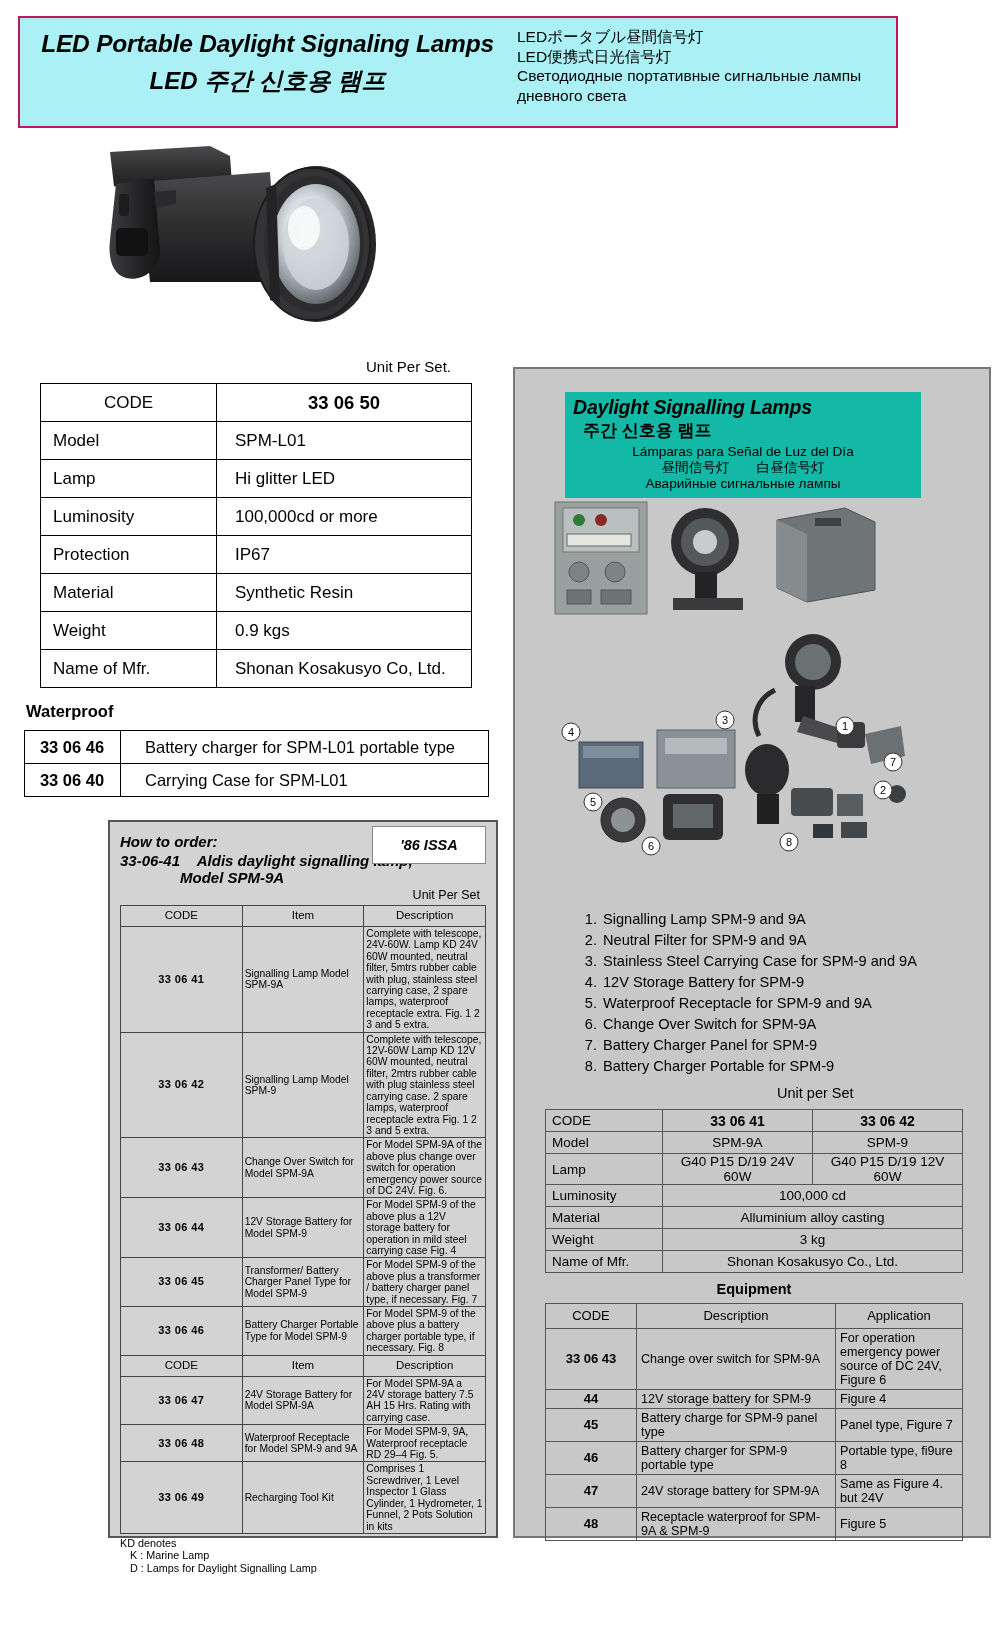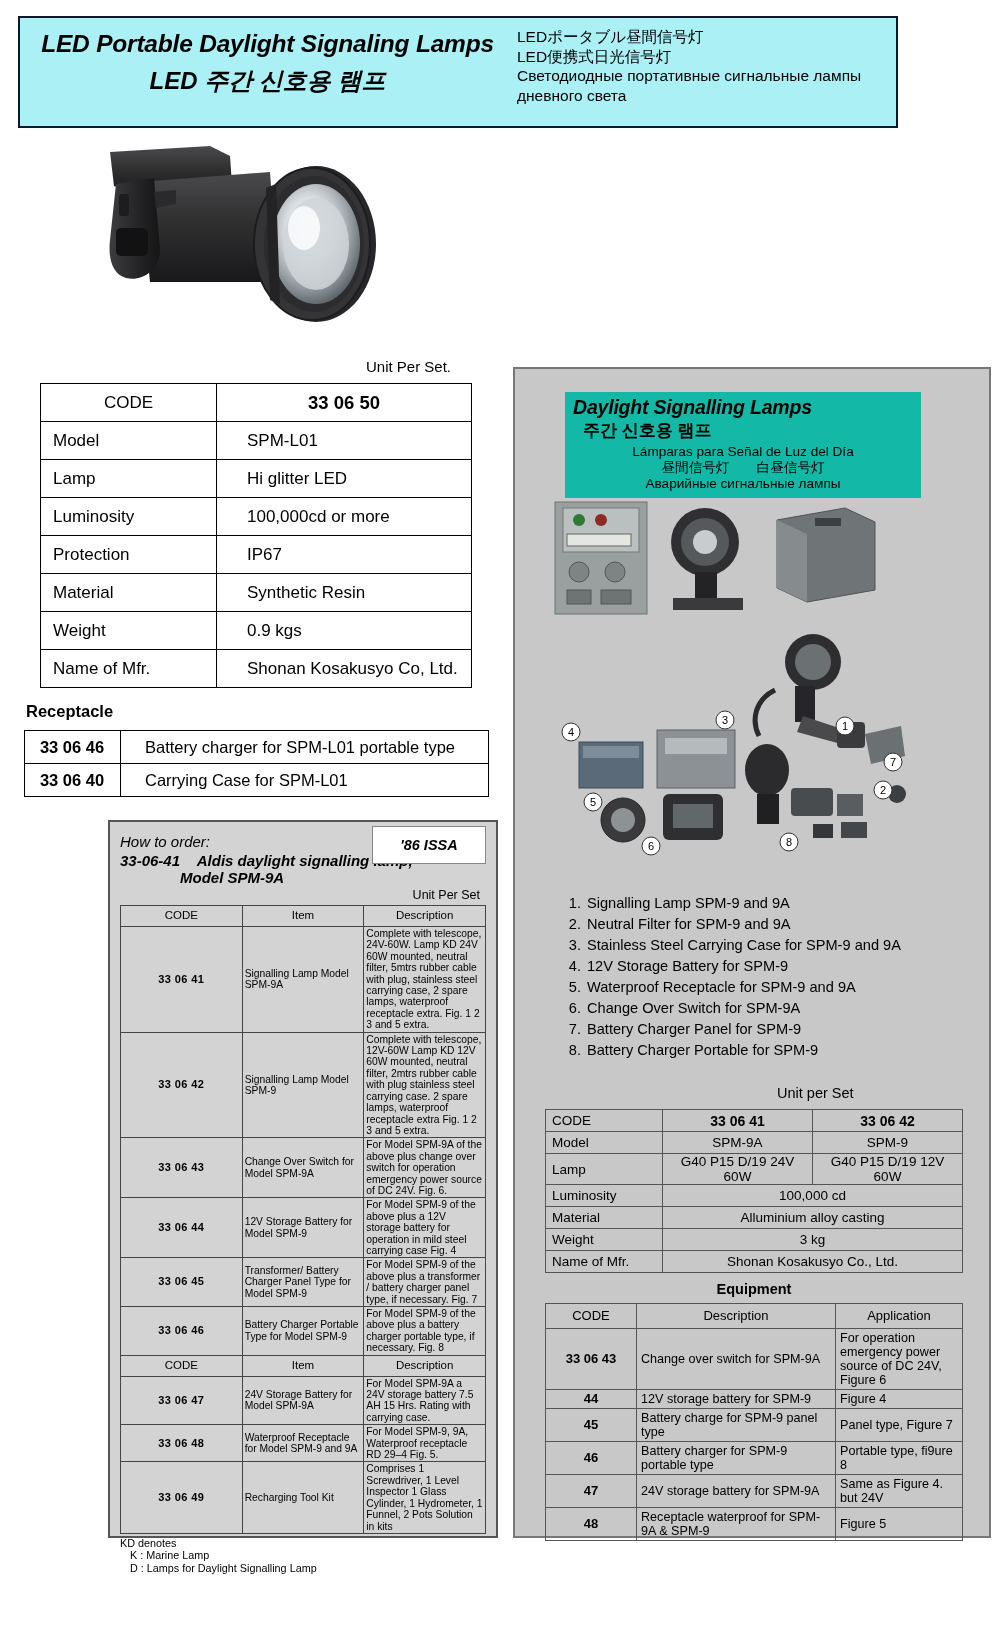--- a/index.html
+++ b/index.html
@@ -17,21 +17,21 @@
   }
 
   
   .header-banner {
     position: absolute;
     left: 18px;
     top: 16px;
     width: 880px;
     height: 112px;
     background: #aaf0f5;
-    border: 2px solid #0f172a;
+    border: 2px solid #be185d;
     box-sizing: border-box;
     display: flex;
     justify-content: center;
   }
   .header-left {
     width: 495px;
     box-sizing: border-box;
     padding-top: 12px;
     text-align: center;
   }
@@ -83,21 +83,21 @@
     border-collapse: collapse;
   }
   .spec-table td {
     border: 1px solid #000;
     height: 37px;
     padding: 0 0 0 12px;
     font-size: 17px;
     vertical-align: middle;
   }
   .spec-table td.label { width: 163px; }
-  .spec-table td.value { padding-left: 30px; }
+  .spec-table td.value { padding-left: 18px; }
   .spec-table tr.code-row td {
     font-weight: bold;
     font-size: 18.5px;
     text-align: center;
     padding-left: 0;
   }
   .spec-table tr.code-row td.label { font-weight: normal; font-size: 17px; }
 
   
   .acc-title {
@@ -148,21 +148,21 @@
     text-align: center;
     font-style: italic;
     font-weight: bold;
     font-size: 14.5px;
     background: #ffffff;
     border: 1px solid #888;
     padding: 10px 0;
   }
   .order-how {
     font-style: italic;
-    font-weight: normal;
+    font-weight: bold;
     font-size: 15px;
     margin-top: 3px;
   }
   .order-code {
     font-style: italic;
     font-weight: bold;
     font-size: 15px;
     margin-top: 2px;
   }
   .order-code .model-line { display: block; margin-left: 60px; }
@@ -261,21 +261,21 @@
     height: 390px;
   }
 
   .rp-list {
     position: absolute;
     left: 48px;
     top: 524px;
     font-size: 14.6px;
     line-height: 21px;
   }
-  .rp-list ol { margin: 0; padding-left: 22px; }
+  .rp-list ol { margin: 16px; padding-left: 22px; }
   .rp-list li { padding-left: 2px; }
 
   .rp-unit {
     position: absolute;
     left: 262px;
     top: 716px;
     font-size: 14.5px;
   }
 
   .rp-spec {
@@ -419,21 +419,21 @@
       <td class="label">Weight</td>
       <td class="value">0.9 kgs</td>
     </tr>
     <tr>
       <td class="label">Name of Mfr.</td>
       <td class="value">Shonan Kosakusyo Co, Ltd.</td>
     </tr>
   </tbody>
 </table>
 
-<div class="acc-title">Receptacle</div>
+<div class="acc-title">Waterproof</div>
 <table class="acc-table">
   <tbody>
     <tr>
       <td class="code">33 06 46</td>
       <td>Battery charger for SPM-L01 portable type</td>
     </tr>
     <tr>
       <td class="code">33 06 40</td>
       <td>Carrying Case for SPM-L01</td>
     </tr>

